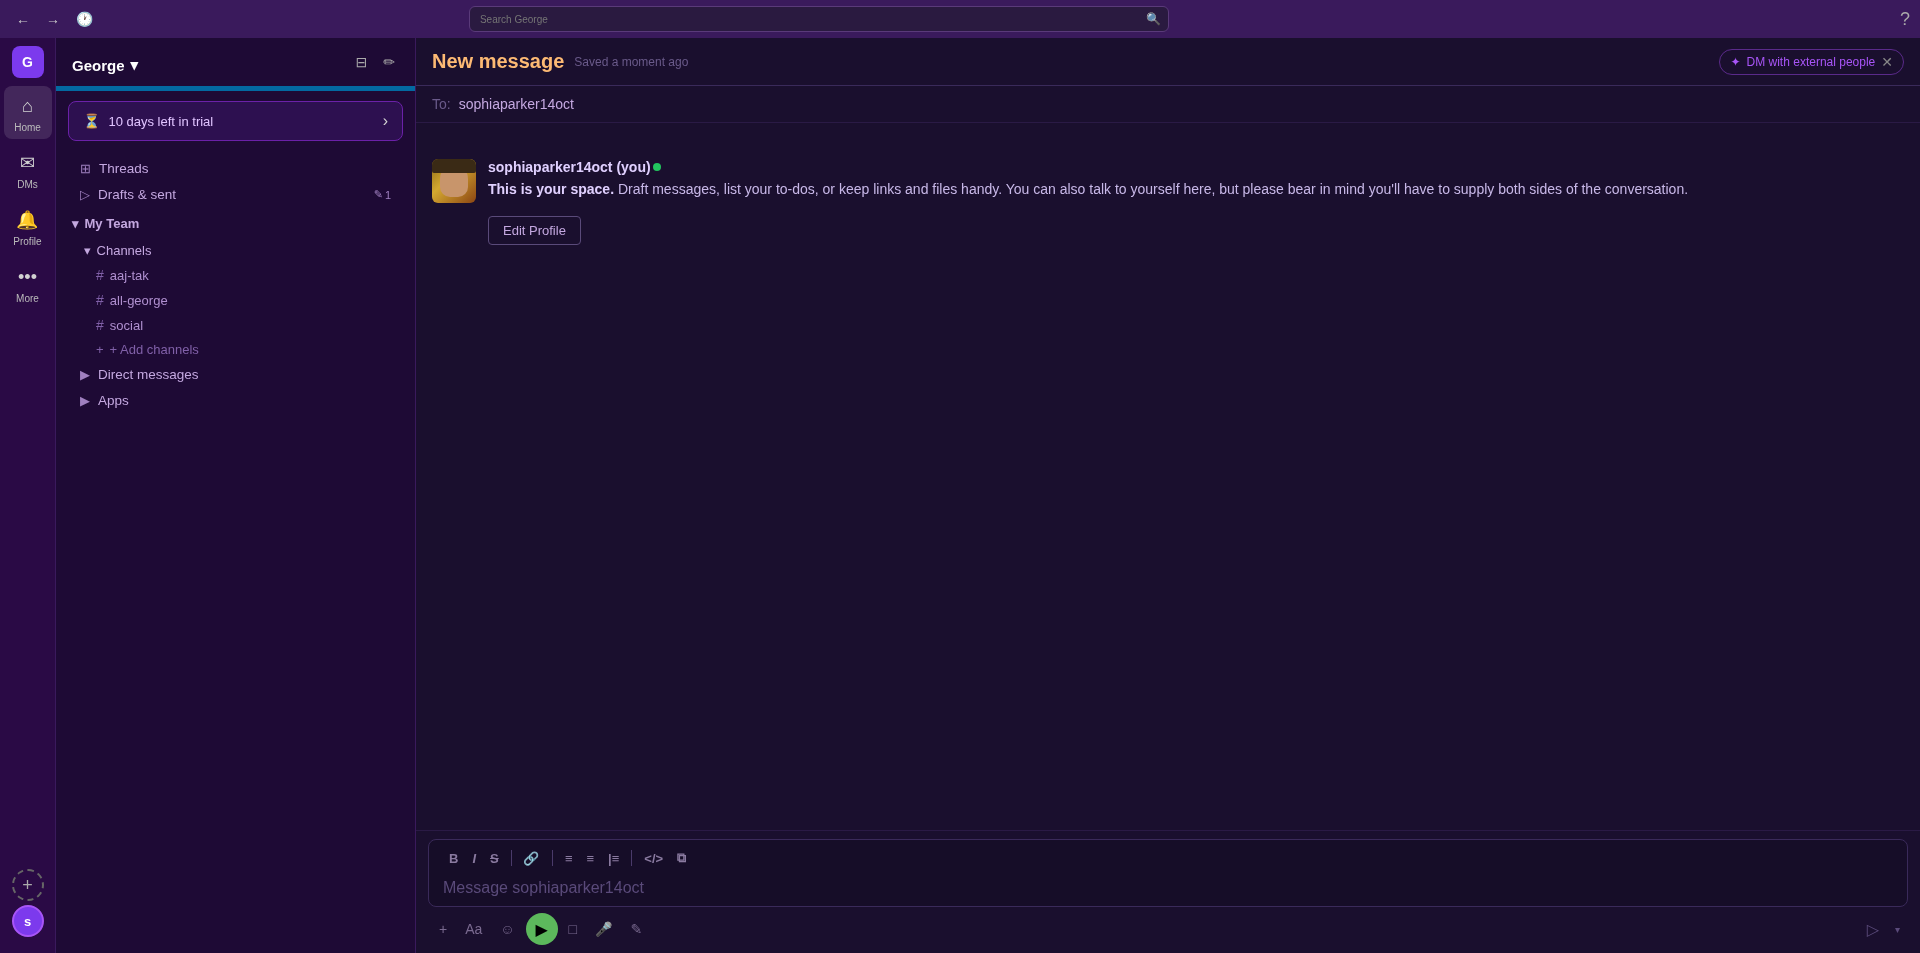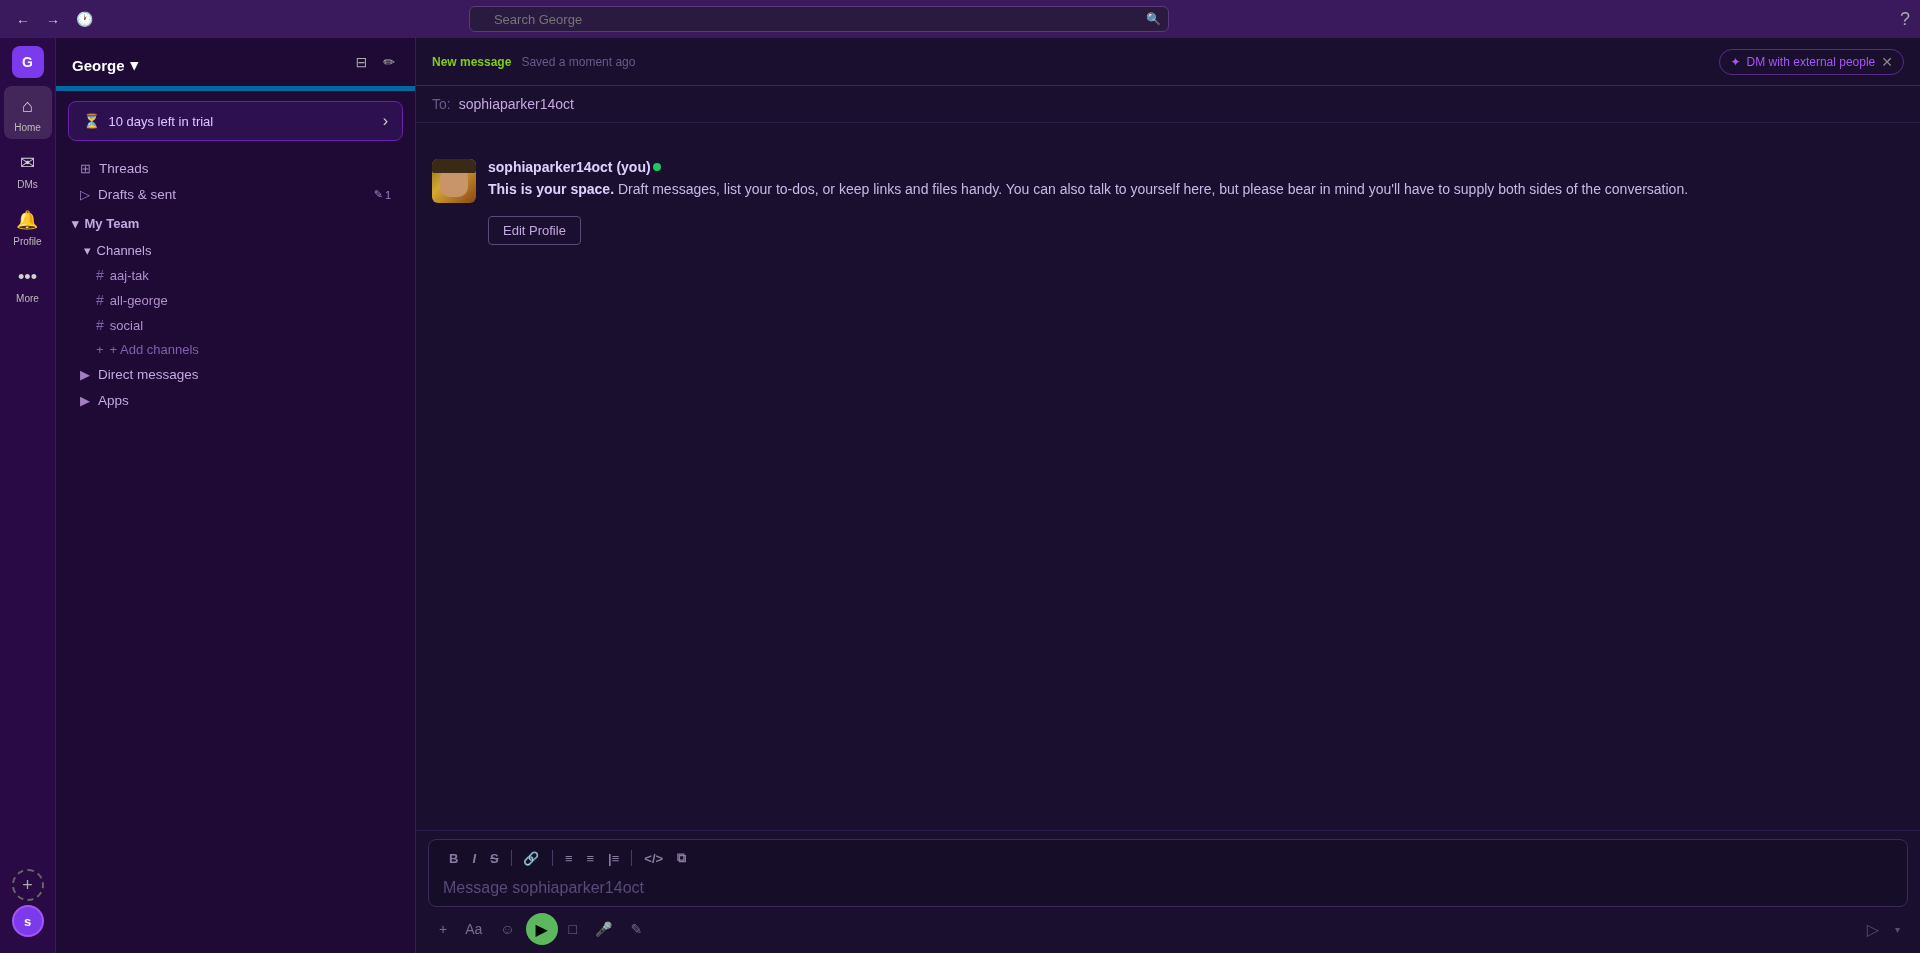--- a/index.html
+++ b/index.html
@@ -43,22 +43,22 @@
       max-width: 700px;
       margin: 0 auto;
       position: relative;
     }
     .search-bar input {
       width: 100%;
       background: #2a1a40;
       border: 1px solid #5a3a7a;
       border-radius: 6px;
       color: #ccc;
-      padding: 4px 32px 4px 24px;
-      font-size: 13px;
+      padding: 4px 32px 4px 10px;
+      font-size: 10px;
       height: 26px;
       outline: none;
     }
     .search-icon-wrap {
       position: absolute;
       right: 8px;
       top: 50%;
       transform: translateY(-50%);
       color: #aaa;
       font-size: 12px;
@@ -312,23 +312,23 @@
       padding: 0 16px;
       justify-content: space-between;
       flex-shrink: 0;
     }
     .message-header-left {
       display: flex;
       align-items: center;
       gap: 10px;
     }
     .new-message-title {
-      font-size: 12px;
+      font-size: 20px;
       font-weight: 700;
-      color: #84cc16;
+      color: #fdba74;
     }
     .saved-time {
       font-size: 12px;
       color: #6a5a8a;
     }
     .dm-external-btn {
       display: flex;
       align-items: center;
       gap: 6px;
       font-size: 12px;

